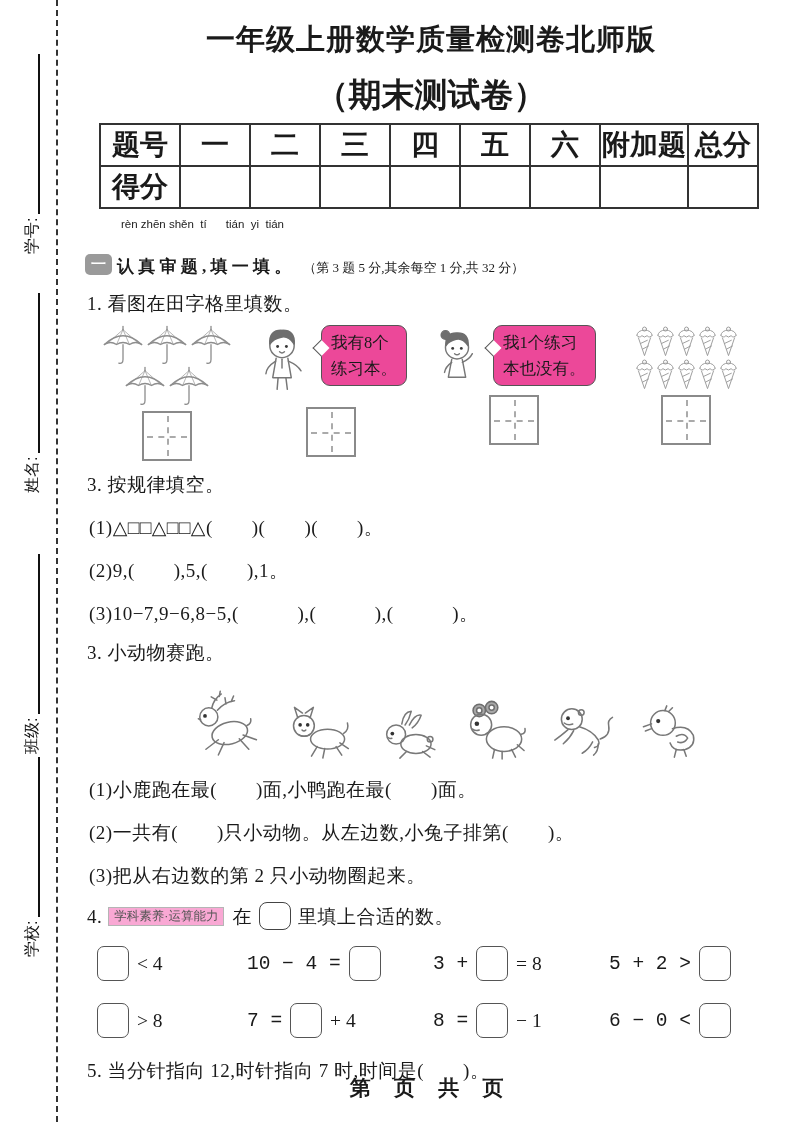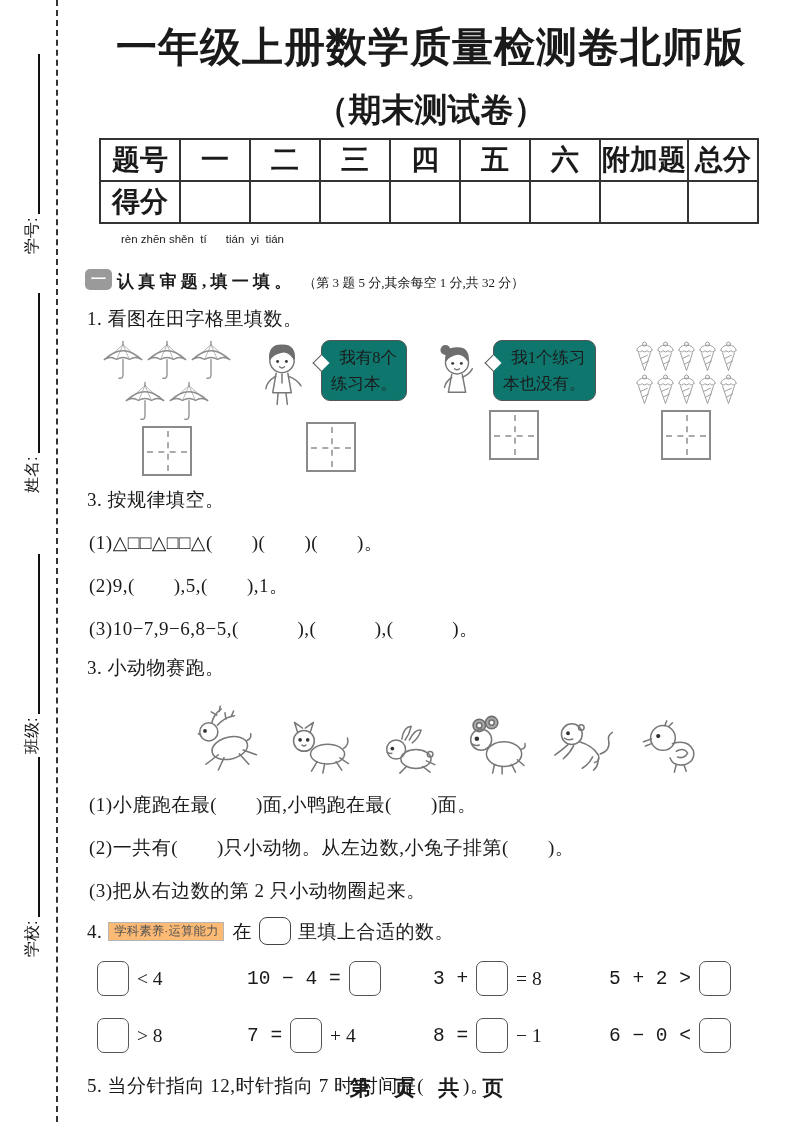--- a/index.html
+++ b/index.html
@@ -10,21 +10,21 @@
   .fold-line{position:absolute;left:56px;top:0;height:1122px;border-left:2px dashed #333;}
   .side-field{position:absolute;left:-70px;width:200px;height:26px;display:flex;align-items:flex-end;
               transform:rotate(-90deg);font-family:"Liberation Sans",sans-serif;font-size:16px;color:#111;}
   .side-field .side-line{flex:1;border-bottom:2px solid #111;margin:0 0 3px 4px;}
   .sf1{top:141px;} .sf2{top:380px;} .sf3{top:641px;} .sf4{top:844px;}
 
   
   .content{position:absolute;left:85px;top:0;width:692px;height:1122px;}
 
   h1.title{margin:20px 0 0;text-align:center;font-family:"Liberation Sans",sans-serif;
-           font-size:41px;font-weight:700;letter-spacing:1px;}
+           font-size:29px;font-weight:700;letter-spacing:1px;}
   h2.subtitle{margin:13px 0 0;text-align:center;font-family:"Liberation Sans",sans-serif;
               font-size:33px;font-weight:700;}
   .meta{margin-top:12px;text-align:right;padding-right:10px;white-space:pre;
         font-family:"Liberation Sans",sans-serif;font-size:17px;color:#111;}
 
   table.score-table{border-collapse:collapse;margin:5px 0 0 14px;table-layout:fixed;width:658px;
                     font-family:"Liberation Sans",sans-serif;}
   table.score-table td{border:2px solid #333;height:37px;text-align:center;font-size:28px;font-weight:700;}
 
   
@@ -44,29 +44,29 @@
   
   .figures{display:flex;align-items:flex-start;margin-top:8px;height:134px;}
   .grp{display:flex;flex-direction:column;align-items:center;}
   .g-umbrella{margin-left:16px;} .g-boy{margin-left:22px;} .g-girl{margin-left:26px;} .g-ice{margin-left:38px;}
   .um-row{display:flex;}
   .kid-row{display:flex;align-items:flex-start;}
   .tian{width:46px;height:46px;border:2px solid #8a8a8a;position:relative;margin-top:4px;background:#fff;}
   .tian::before{content:"";position:absolute;left:3px;right:3px;top:50%;border-top:2px dashed #aaa;}
   .tian::after{content:"";position:absolute;top:3px;bottom:3px;left:50%;border-left:2px dashed #aaa;}
   .bubble{position:relative;border:1.6px solid #555;border-radius:9px;padding:4px 9px;margin-left:12px;
-          background:#0f766e;font-size:16.5px;line-height:1.55;text-align:right;}
+          background:#ec4899;font-size:16.5px;line-height:1.55;}
   .bubble::before{content:"";position:absolute;left:-7px;top:16px;width:11px;height:11px;background:#fff;
           border-left:1.6px solid #555;border-bottom:1.6px solid #555;transform:rotate(45deg);}
 
   
   .animals{display:flex;align-items:flex-end;gap:20px;margin:10px 0 0 100px;height:84px;}
 
   
-  .q4-badge{font-family:"Liberation Sans",sans-serif;font-size:12.5px;color:#555;background:#fdba74;
+  .q4-badge{font-family:"Liberation Sans",sans-serif;font-size:12.5px;color:#555;background:#f9a8d4;
             border:1px solid #b5b5b5;padding:1px 5px 2px;margin:0 8px 0 6px;vertical-align:3px;letter-spacing:0;}
   .inline-box{display:inline-block;width:30px;height:26px;border:1.6px solid #444;border-radius:8px;
               vertical-align:-7px;margin:0 7px;background:#fff;}
   .eq-grid{display:grid;grid-template-columns:150px 186px 176px 160px;row-gap:22px;margin:16px 0 0 12px;}
   .eq{display:flex;align-items:center;font-size:19.5px;white-space:pre;}
   .ansbox{display:inline-block;width:30px;height:33px;border:1.8px solid #555;border-radius:7px;background:#fff;}
   .eq .pre:not(:empty){margin-right:8px;font-family:Liberation Mono, monospace;}
   .eq .post:not(:empty){margin-left:8px;}
 
   .footer{position:absolute;left:0;right:0;bottom:20px;text-align:center;font-size:21px;

